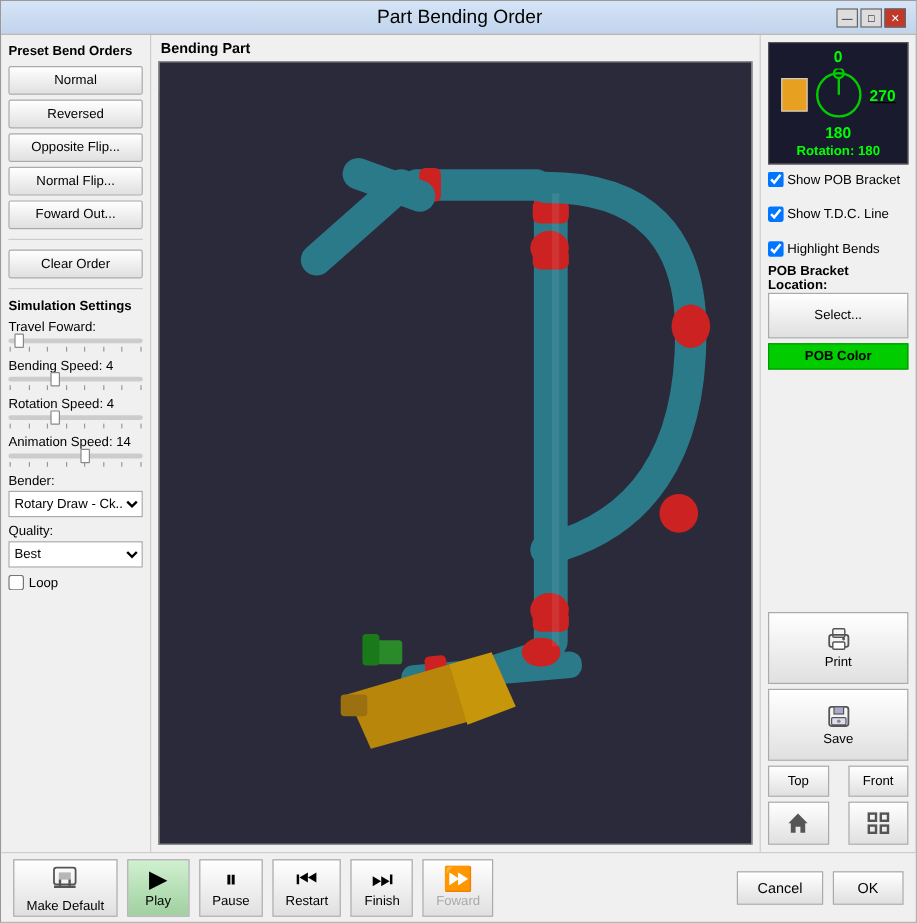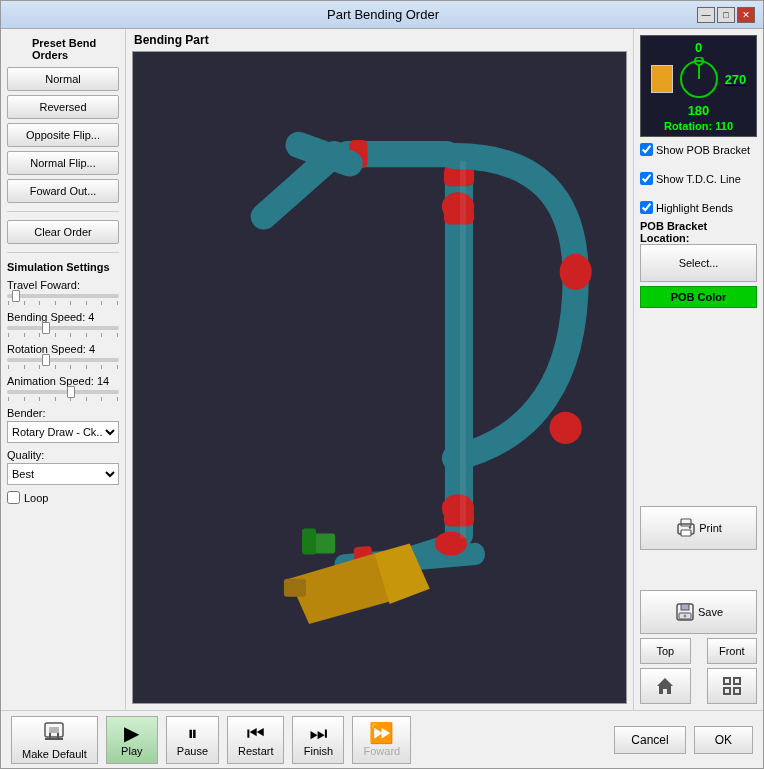--- a/index.html
+++ b/index.html
@@ -23,21 +23,21 @@
       background: linear-gradient(to bottom, #d6e4f7, #c0d4ec);
       height: 28px;
       display: flex;
       align-items: center;
       justify-content: space-between;
       padding: 0 8px;
       border-bottom: 1px solid #aaa;
       flex-shrink: 0;
     }
     .title-bar-title {
-      font-size: 13px;
+      font-size: 16px;
       color: #000;
       flex: 1;
       text-align: center;
     }
     .title-bar-controls {
       display: flex;
       gap: 2px;
     }
     .tb-btn {
       width: 18px;
@@ -64,21 +64,20 @@
       flex-direction: column;
       gap: 4px;
       flex-shrink: 0;
       border-right: 1px solid #ccc;
       background: #f0f0f0;
     }
     .preset-label {
       font-size: 11px;
       font-weight: bold;
       margin-bottom: 2px;
-      margin-left: 25px;
     }
     .btn-standard {
       width: 100%;
       height: 24px;
       background: linear-gradient(to bottom, #ffffff, #e0e0e0);
       border: 1px solid #aaa;
       border-radius: 2px;
       font-size: 11px;
       cursor: pointer;
       text-align: center;
@@ -219,31 +218,30 @@
       font-weight: bold;
     }
     .right-actions {
       display: flex;
       flex-direction: column;
       gap: 4px;
       margin-top: auto;
     }
     .btn-icon-action {
       width: 100%;
-      height: 44px;
+      height: 60px;
       background: linear-gradient(to bottom, #fff, #e0e0e0);
       border: 1px solid #aaa;
       display: flex;
-      flex-direction: row;
+      flex-direction: column;
       align-items: center;
       justify-content: center;
       gap: 2px;
       cursor: pointer;
       font-size: 11px;
-      margin-top: 36px;
     }
     .view-row {
       display: flex;
       gap: 16px;
     }
     .btn-view {
       flex: 1;
       height: 26px;
       background: linear-gradient(to bottom, #fff, #e0e0e0);
       border: 1px solid #aaa;
@@ -493,21 +491,21 @@
         <div class="rot-middle">
           <div class="rot-rect"></div>
           <svg width="44" height="44" viewBox="0 0 44 44">
             <circle cx="22" cy="22" r="18" fill="none" stroke="#00cc00" stroke-width="2"></circle>
             <circle cx="22" cy="4" r="4" fill="none" stroke="#00cc00" stroke-width="2"></circle>
             <line x1="22" y1="8" x2="22" y2="22" stroke="#00cc00" stroke-width="2"></line>
           </svg>
           <span class="rot-num-right">270</span>
         </div>
         <span class="rot-num-bottom">180</span>
-        <span class="rotation-value">Rotation: 110</span>
+        <span class="rotation-value">Rotation: 180</span>
       </div>
 
       <div class="right-checkboxes">
         <div class="right-checkbox-row">
           <input type="checkbox" checked="" style="">
           <span>Show POB Bracket</span>
         </div>
         <div class="right-checkbox-row">
           <input type="checkbox" checked="" style="">
           <span>Show T.D.C. Line</span>

